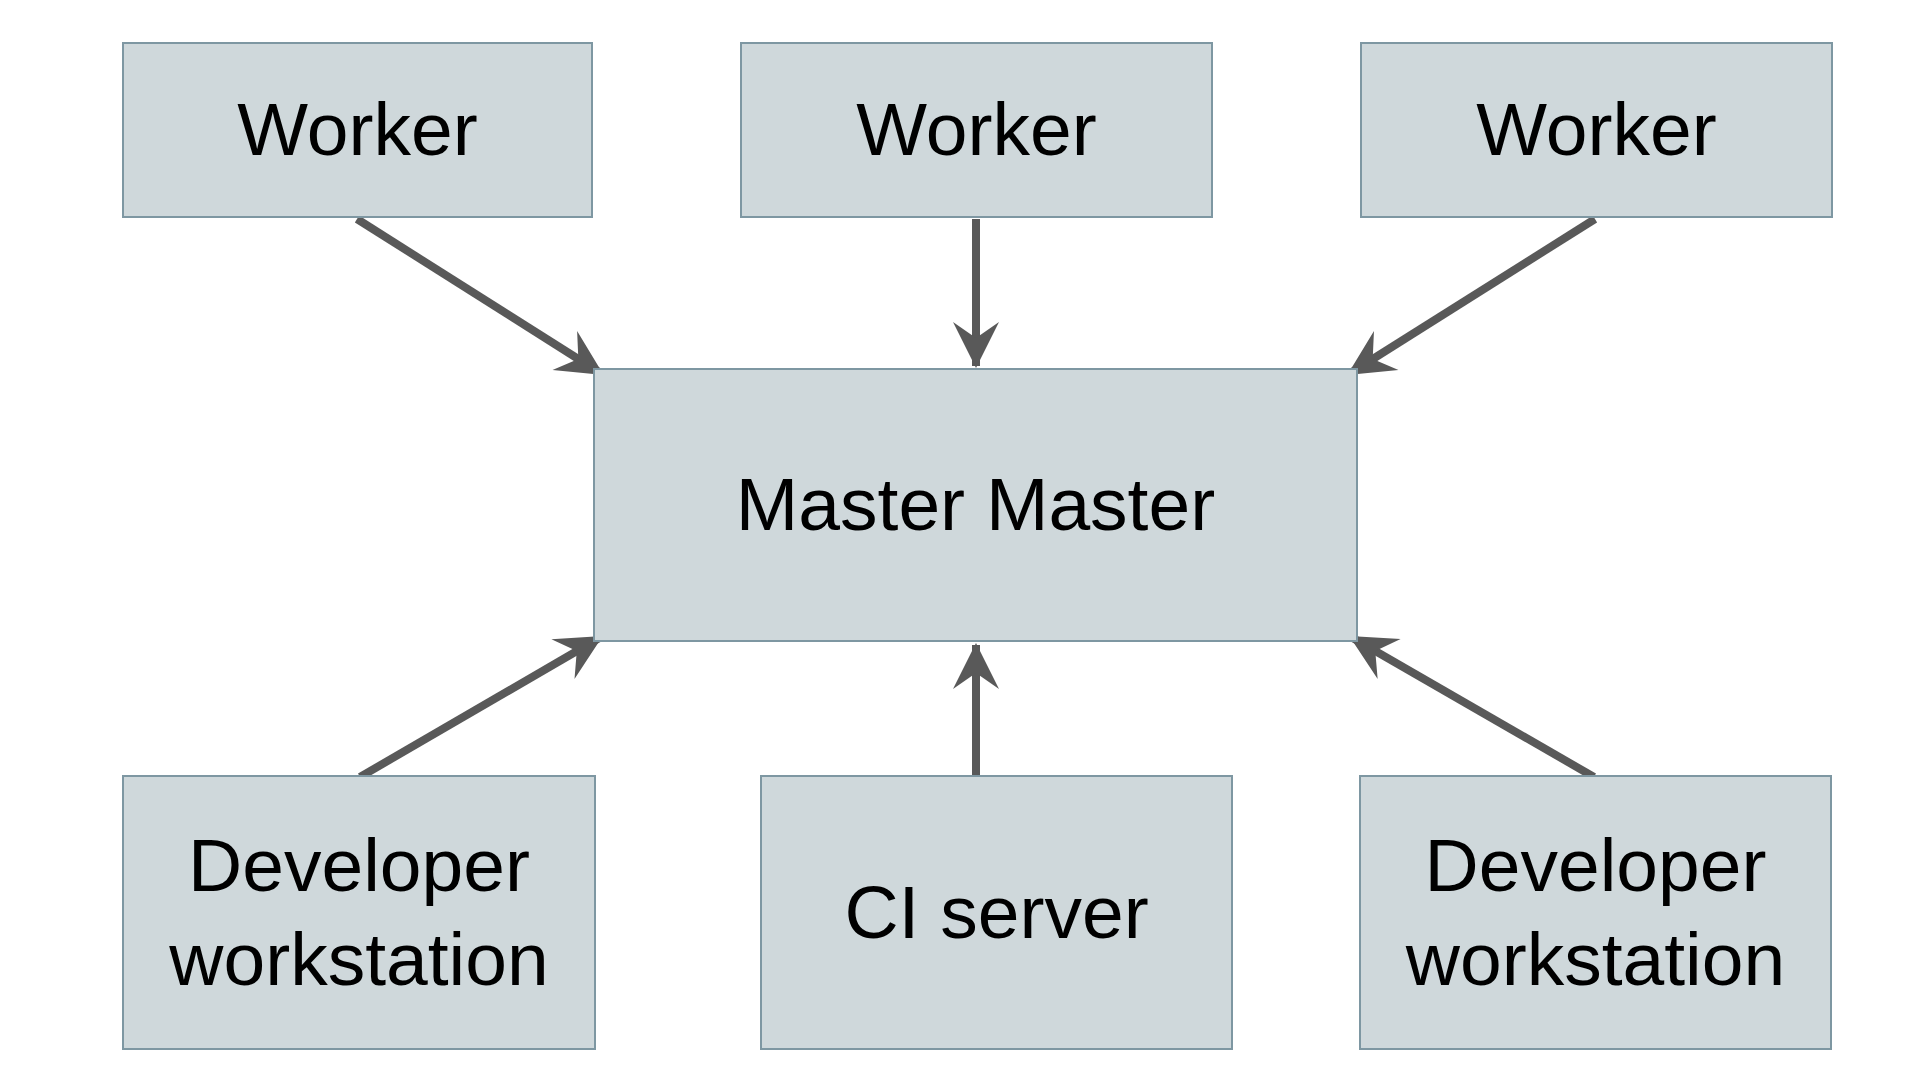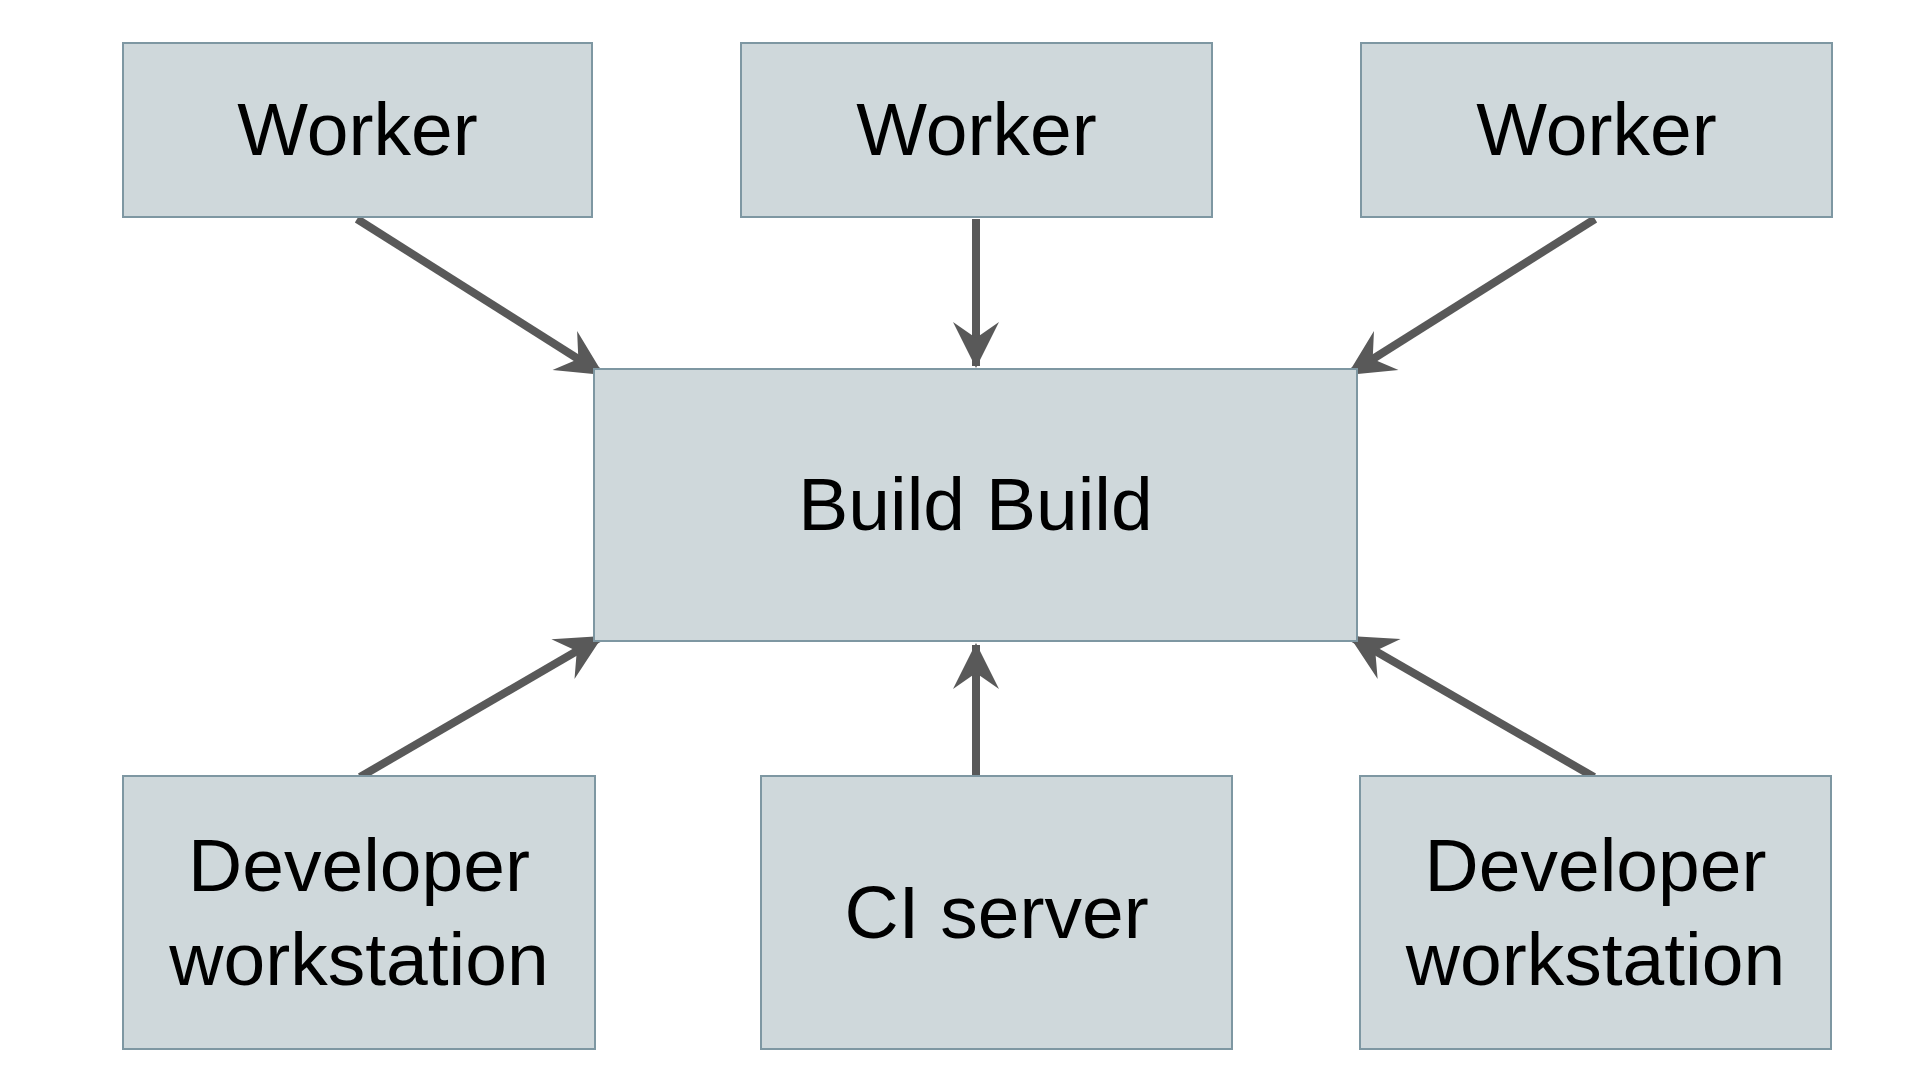--- a/index.html
+++ b/index.html
@@ -72,21 +72,21 @@
   <div class="node" style="left: 122px; top: 42px; width: 471px; height: 176px;">
     <span>Worker</span>
   </div>
   <div class="node" style="left: 740px; top: 42px; width: 473px; height: 176px;">
     <span>Worker</span>
   </div>
   <div class="node" style="left: 1360px; top: 42px; width: 473px; height: 176px;">
     <span>Worker</span>
   </div>
   <div class="node" style="left: 593px; top: 368px; width: 765px; height: 274px;">
-    <span>Build Build</span>
+    <span>Master Master</span>
   </div>
   <div class="node" style="left: 122px; top: 775px; width: 474px; height: 275px;">
     <span>Developer workstation</span>
   </div>
   <div class="node" style="left: 760px; top: 775px; width: 473px; height: 275px;">
     <span>CI server</span>
   </div>
   <div class="node" style="left: 1359px; top: 775px; width: 473px; height: 275px;">
     <span>Developer workstation</span>
   </div>

